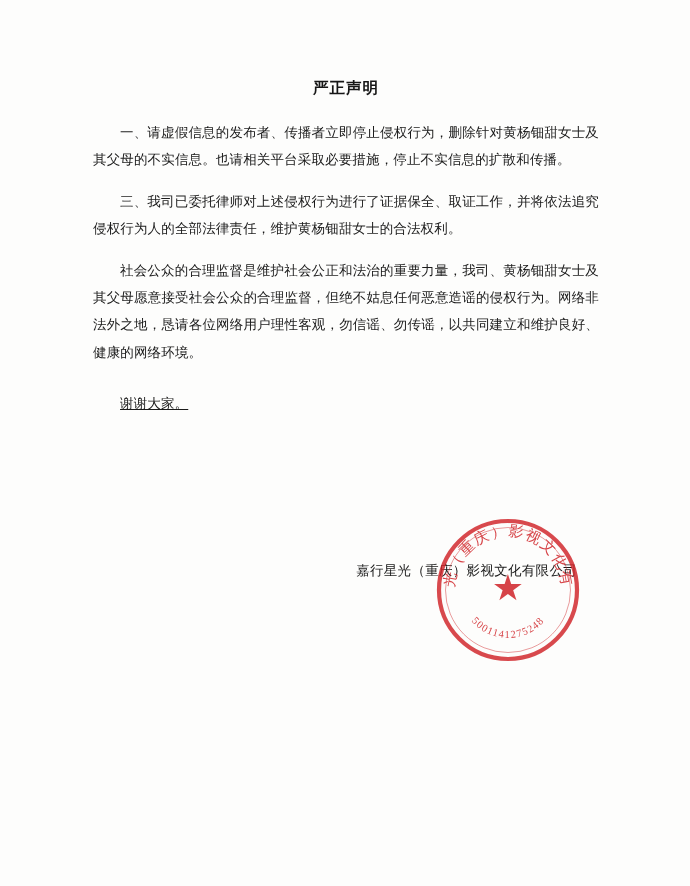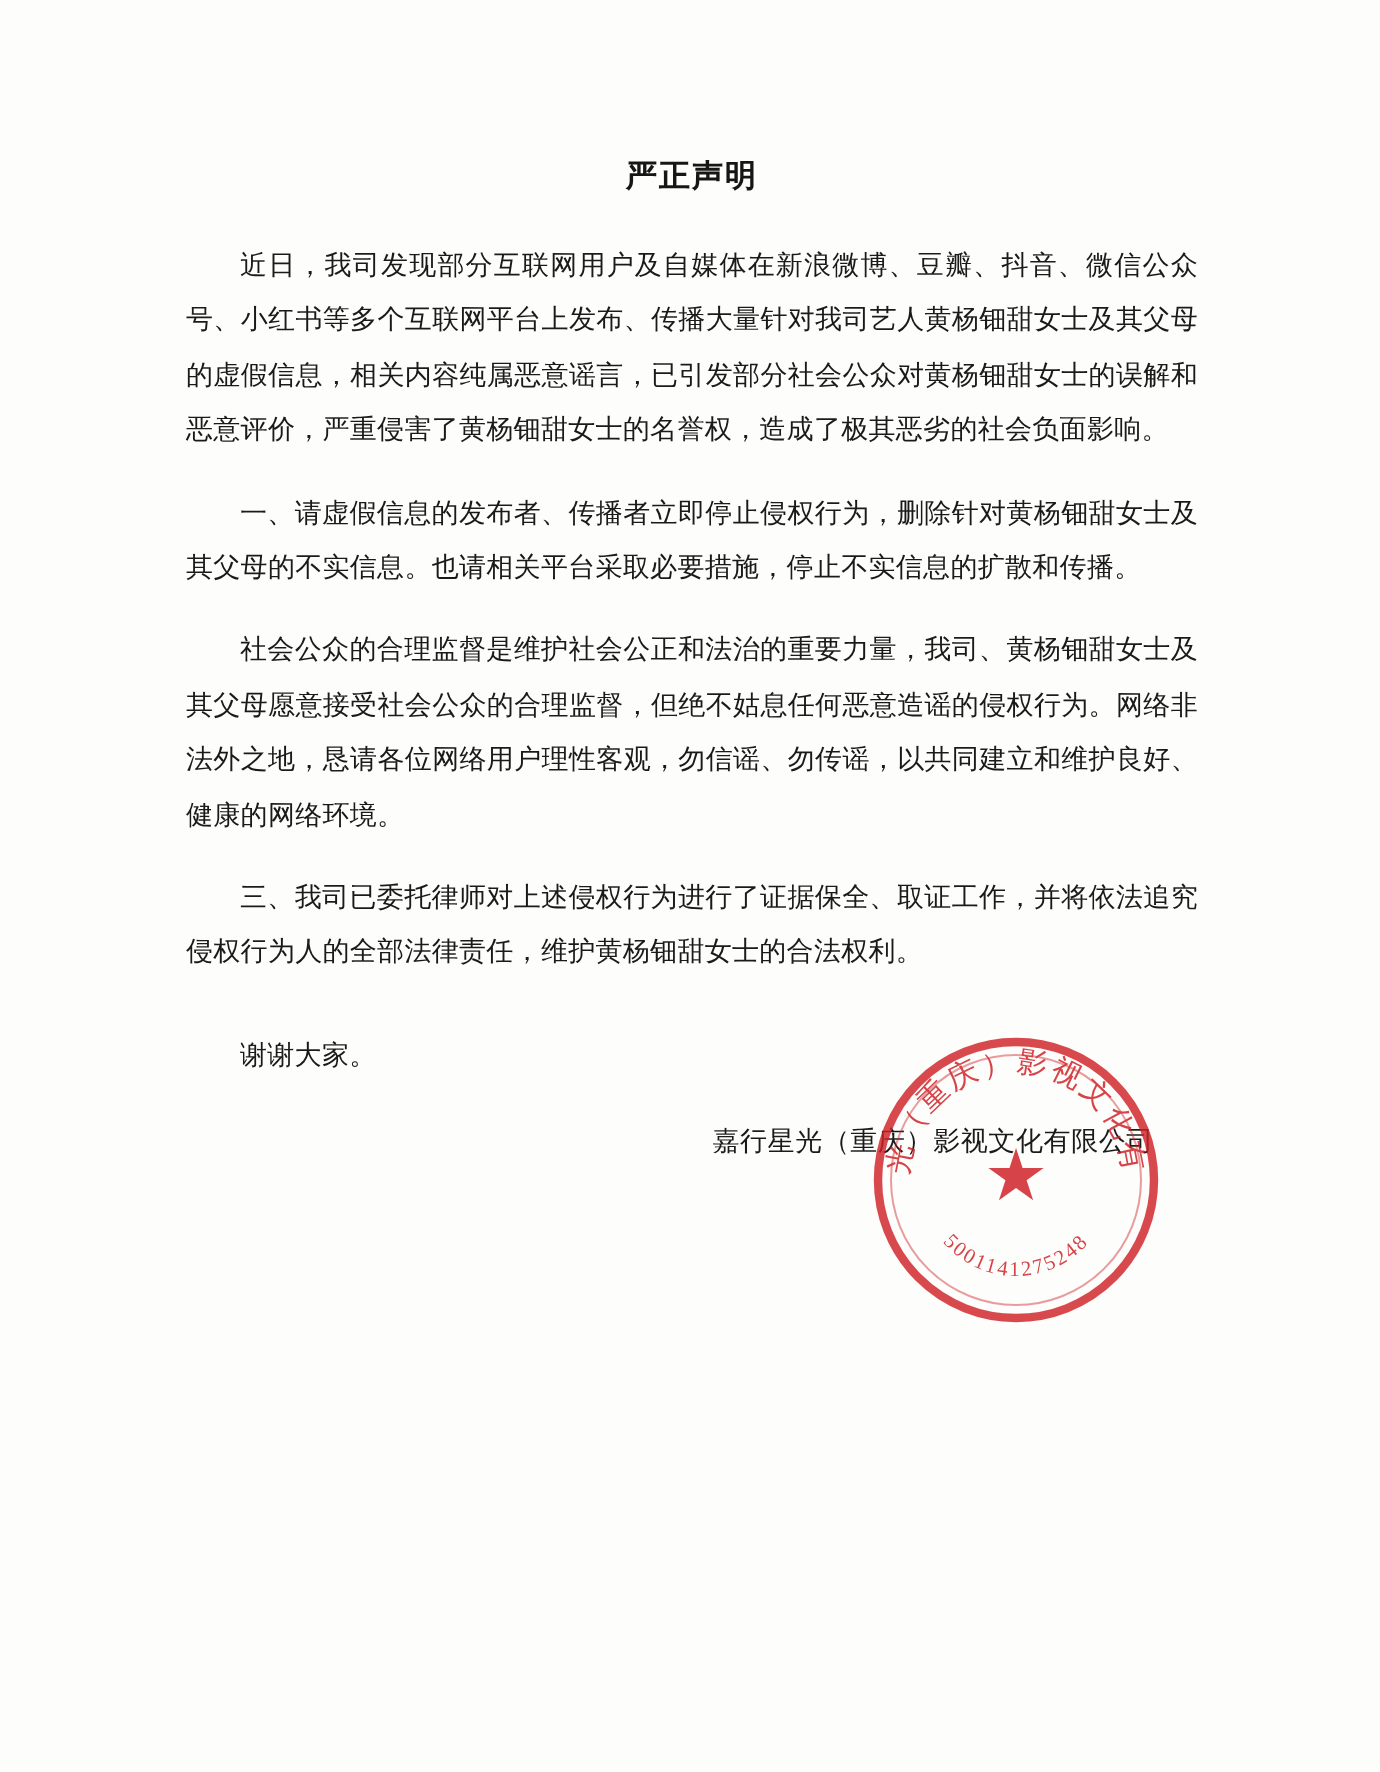--- a/index.html
+++ b/index.html
@@ -53,20 +53,21 @@
     font-family: "Liberation Serif", serif;
     letter-spacing: 0.15px;
   }
   .para.indent {
     text-indent: 2em;
   }
   .para.thanks {
     text-indent: 2em;
     margin-top: 24px;
     margin-bottom: 0;
+    text-decoration: underline;
   }
   .sign-block {
     position: absolute;
     left: 93px;
     top: 557px;
     width: 506px;
     text-align: right;
   }
   .sign-line {
     font-size: 13.5px;
@@ -95,24 +96,23 @@
 </style>
 </head>
 <body>
 
 <div class="page">
   <div class="doc-sheet">
 
     <div class="doc-body">
       <div class="doc-title">严正声明</div>
 
-      <p class="para indent">近日，我司发现部分互联网用户及自媒体在新浪微博、豆瓣、抖音、微信公众号、小红书等多个互联网平台上发布、传播大量针对我司艺人黄杨钿甜女士及其父母的虚假信息，相关内容纯属恶意谣言，已引发部分社会公众对黄杨钿甜女士的误解和恶意评价，严重侵害了黄杨钿甜女士的名誉权，造成了极其恶劣的社会负面影响。</p>
       <p class="para indent">一、请虚假信息的发布者、传播者立即停止侵权行为，删除针对黄杨钿甜女士及其父母的不实信息。也请相关平台采取必要措施，停止不实信息的扩散和传播。</p>
+      <p class="para indent">三、我司已委托律师对上述侵权行为进行了证据保全、取证工作，并将依法追究侵权行为人的全部法律责任，维护黄杨钿甜女士的合法权利。</p>
       <p class="para indent">社会公众的合理监督是维护社会公正和法治的重要力量，我司、黄杨钿甜女士及其父母愿意接受社会公众的合理监督，但绝不姑息任何恶意造谣的侵权行为。网络非法外之地，恳请各位网络用户理性客观，勿信谣、勿传谣，以共同建立和维护良好、健康的网络环境。</p>
-      <p class="para indent">三、我司已委托律师对上述侵权行为进行了证据保全、取证工作，并将依法追究侵权行为人的全部法律责任，维护黄杨钿甜女士的合法权利。</p>
       <p class="para thanks">谢谢大家。</p>
     </div>
 
     <div class="sign-block">
       <div class="sign-line">嘉行星光（重庆）影视文化有限公司</div>
     </div>
 
     <div class="seal">
       <svg width="148" height="148" viewBox="0 0 148 148" xmlns="http://www.w3.org/2000/svg">
         <defs>

